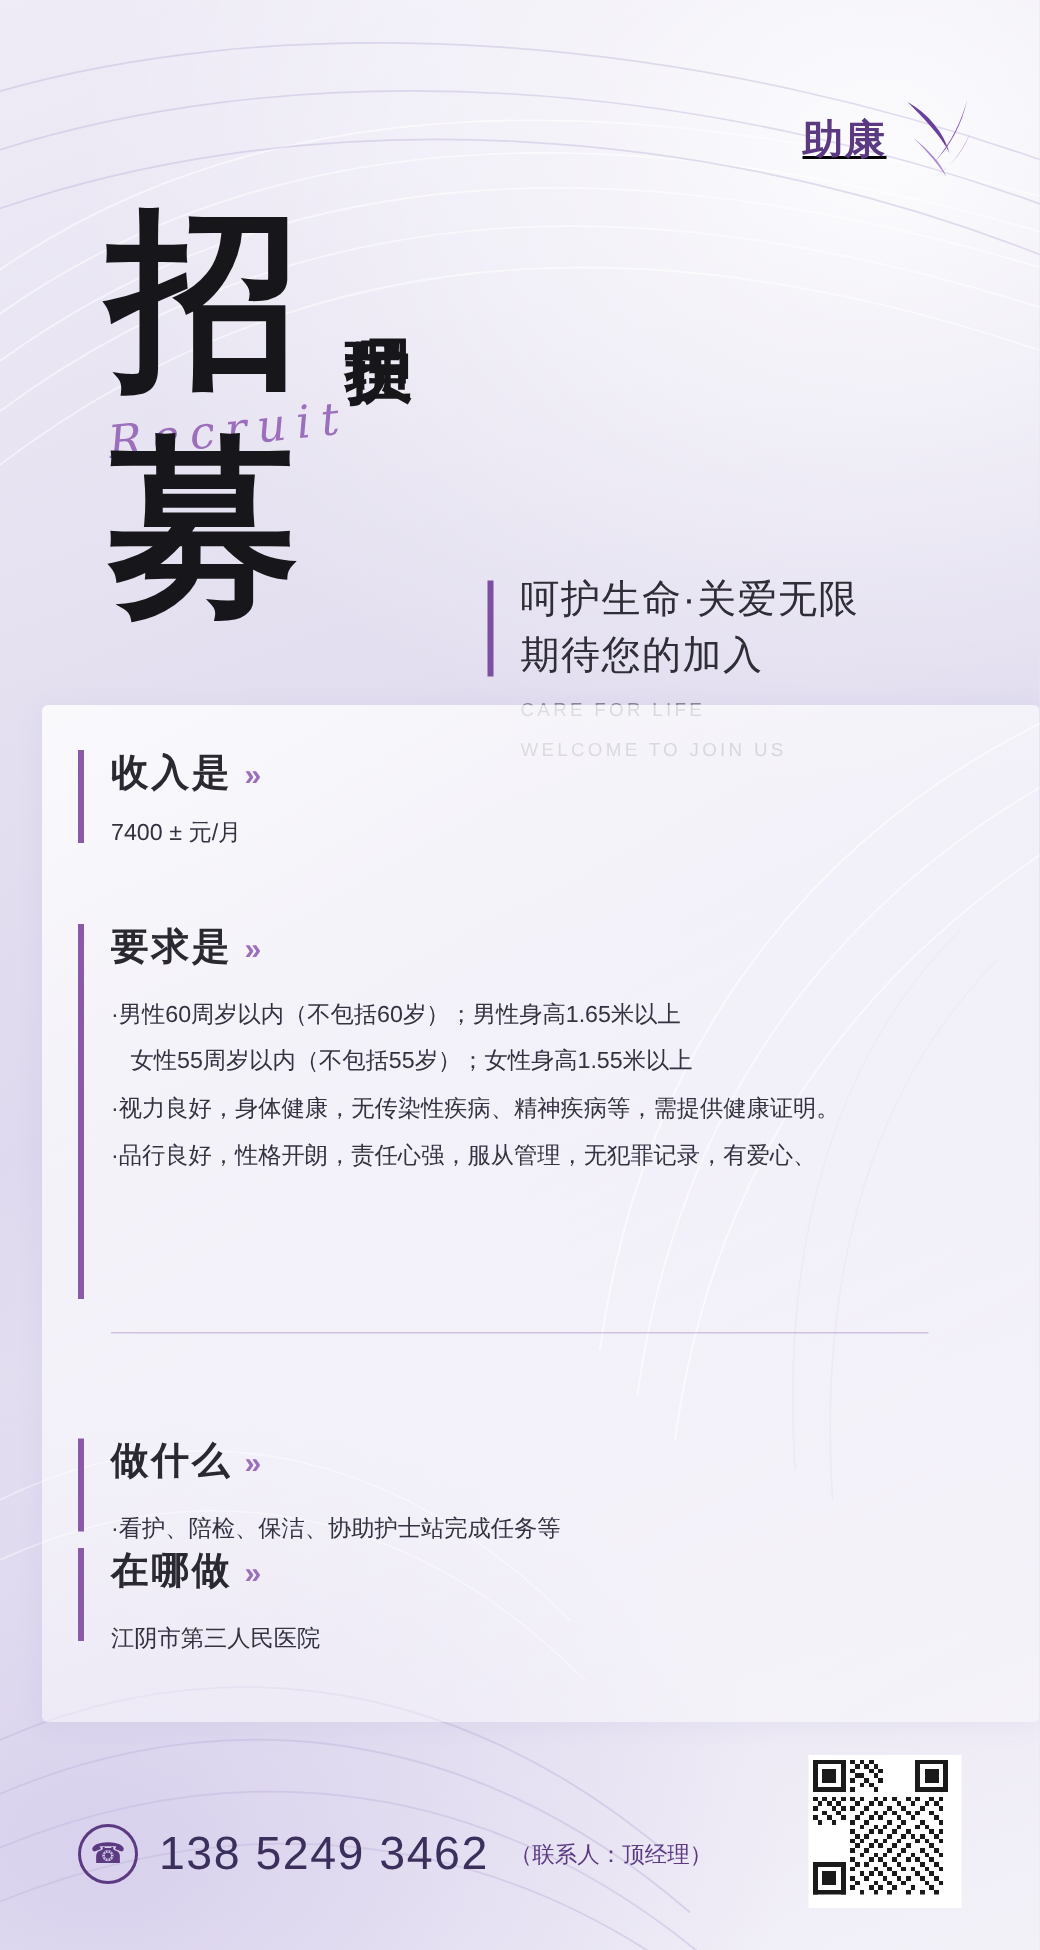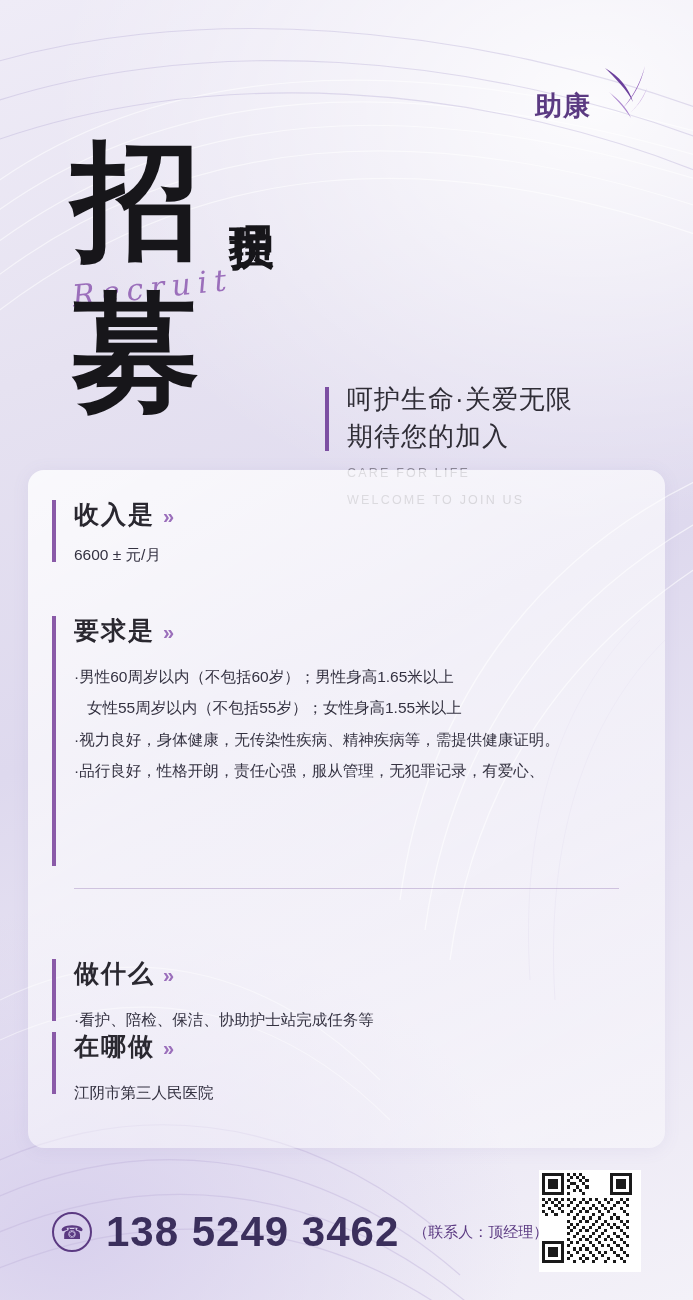--- a/index.html
+++ b/index.html
@@ -31,22 +31,23 @@
     pointer-events: none;
   }
   .swirls svg { display:block; width:100%; height:100%; }
 
   
   .logo {
     position: absolute;
     top: 62px;
     right: 42px;
     display: flex;
-    align-items: flex-end;
+    align-items: center;
     gap: 6px;
+    text-decoration: underline;
   }
   .logo-text {
     font-size: 27px;
     font-weight: bold;
     color: #5b3a82;
     letter-spacing: 1px;
   }
   .logo-mark {
     position: relative;
     width: 54px;
@@ -123,23 +124,24 @@
     line-height: 1.45;
   }
 
   
   .card {
     position: absolute;
     left: 28px;
     top: 470px;
     width: 637px;
     height: 678px;
-    border-radius: 16px;
+    border-radius: 4px;
     background: linear-gradient(150deg, rgba(255,255,255,0.80) 0%, rgba(255,255,255,0.58) 45%, rgba(255,255,255,0.34) 100%);
     box-shadow: 0 2px 18px rgba(120,100,160,0.08);
+    padding-left: 28px;
   }
   .section { position: absolute; left: 46px; }
   .sec-head {
     position: relative;
     display: flex;
     align-items: baseline;
     gap: 8px;
     margin-bottom: 14px;
   }
   .sec-bar {
@@ -201,22 +203,22 @@
   }
   .phone-icon {
     width: 36px; height: 36px;
     border-radius: 50%;
     border: 2px solid #5b3a82;
     display: flex; align-items: center; justify-content: center;
     color: #5b3a82;
     font-size: 19px;
   }
   .phone-num {
-    font-size: 42px;
-    font-weight: bold;
+    font-size: 31px;
+    font-weight: normal;
     color: #3b2f5c;
     letter-spacing: 1px;
   }
   .contact-name {
     font-size: 15px;
     color: #5b3a82;
   }
   .qr {
     position: absolute;
     right: 52px;
@@ -296,21 +298,21 @@
   </div>
 
   <div class="card">
 
     <div class="section" style="top:28px;">
       <div class="sec-bar short"></div>
       <div class="sec-head">
         <span class="sec-title">收入是</span>
         <span class="chev">»</span>
       </div>
-      <div class="salary">6600 ± 元/月</div>
+      <div class="salary">7400 ± 元/月</div>
     </div>
 
     <div class="section" style="top:144px;">
       <div class="sec-bar tall"></div>
       <div class="sec-head">
         <span class="sec-title">要求是</span>
         <span class="chev">»</span>
       </div>
       <div class="sec-body">
         <div class="line">·男性60周岁以内（不包括60岁）；男性身高1.65米以上</div>

